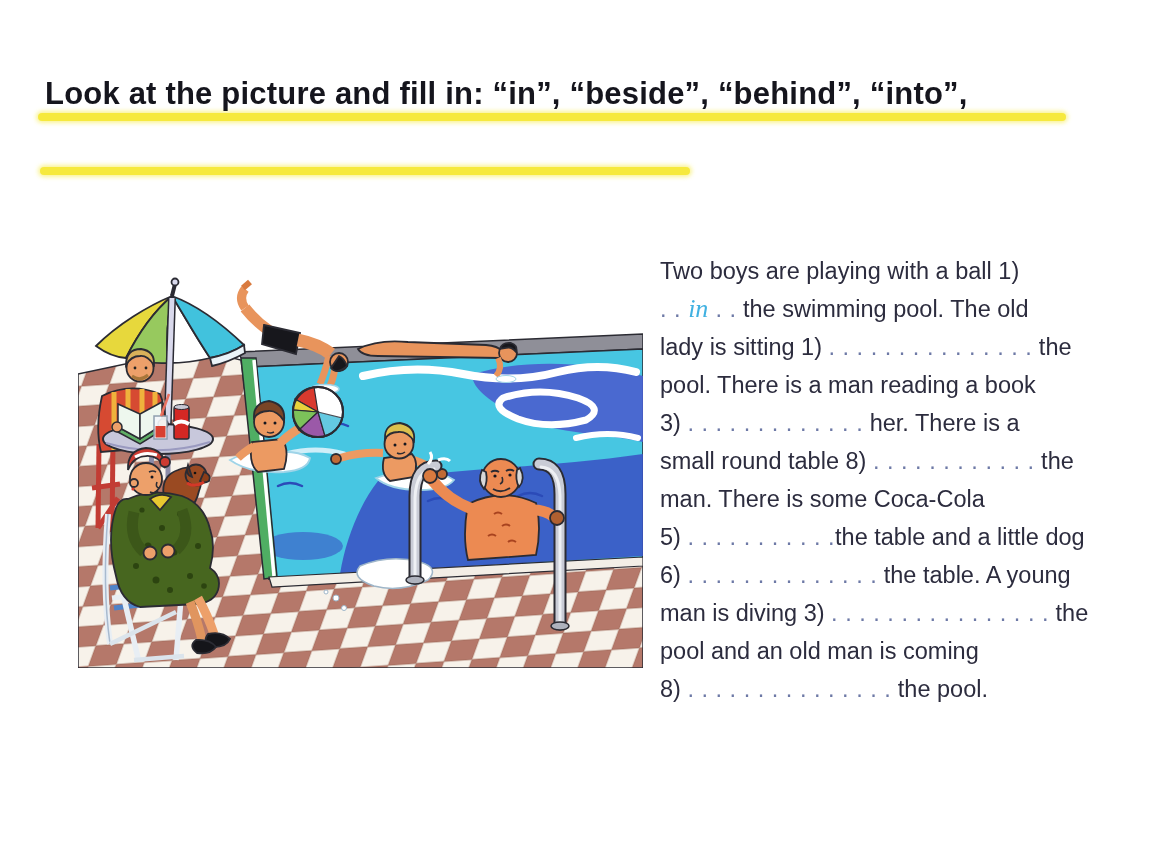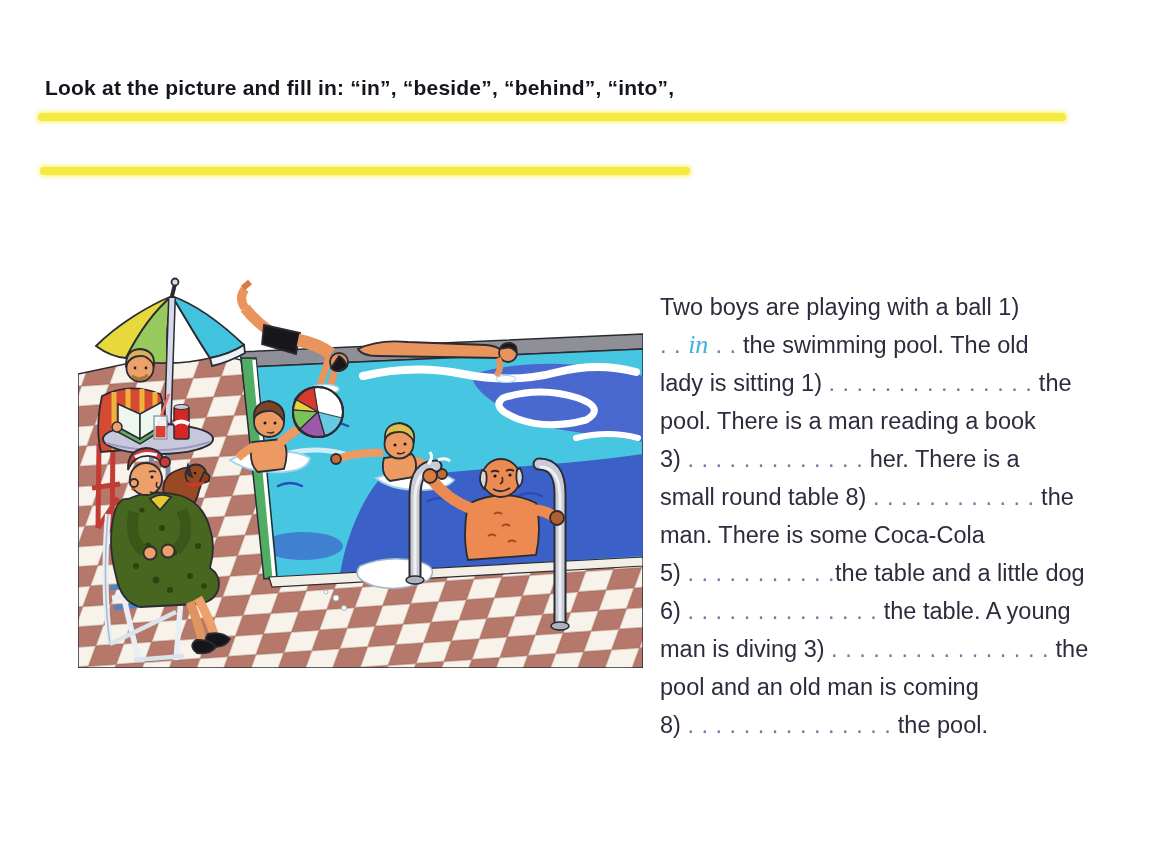--- a/index.html
+++ b/index.html
@@ -1,35 +1,35 @@
 <!DOCTYPE html>
 <html style="--title-color: #15151d; --highlight: #f6e93d; --ex-color: #2c2c3e; --dots-color: #6d79a6; --answer-color: #41b1e1;"><head>
 <meta charset="utf-8">
 <style>
   html,body{margin:0;padding:0;background:#ffffff;}
   .page{position:relative;width:1150px;height:864px;background:#ffffff;overflow:hidden;
         font-family:"Liberation Sans",sans-serif;}
 
   
-  .title-line{position:absolute;font-weight:bold;font-size:21px;letter-spacing:.2px;
+  .title-line{position:absolute;font-weight:bold;font-size:31px;letter-spacing:.2px;
               color:var(--title-color,#15151d);white-space:nowrap;z-index:2;text-align:right;}
   .title-line.l1{left:45px;top:76px;}
   .title-line.l2{left:50px;top:129px;}
   .ubar{position:absolute;height:8px;border-radius:4px;background:var(--highlight,#f6e93d);
         box-shadow:0 0 4px 2px rgba(246,233,61,.55);z-index:1;}
   .ubar1{left:38px;top:113px;width:1028px;}
   .ubar2{left:40px;top:167px;width:650px;}
 
   
   .illustration{position:absolute;left:78px;top:246px;width:565px;height:422px;}
   .illustration svg{display:block;}
 
   
   .exercise{position:absolute;left:660px;top:252px;width:478px;color:var(--ex-color,#2c2c3e);
-            font-size:23.5px;margin-top:36px;}
+            font-size:23.5px;}
   .ex-line{line-height:38px;height:38px;white-space:nowrap;}
   .ex-line .dots{color:var(--dots-color,#6d79a6);letter-spacing:.5px;}
   .ex-line .answer{color:var(--answer-color,#41b1e1);font-style:italic;
                    font-family:Liberation Serif, serif;font-size:26px;}
 </style>
 </head>
 <body>
 
 <div class="page">
 

